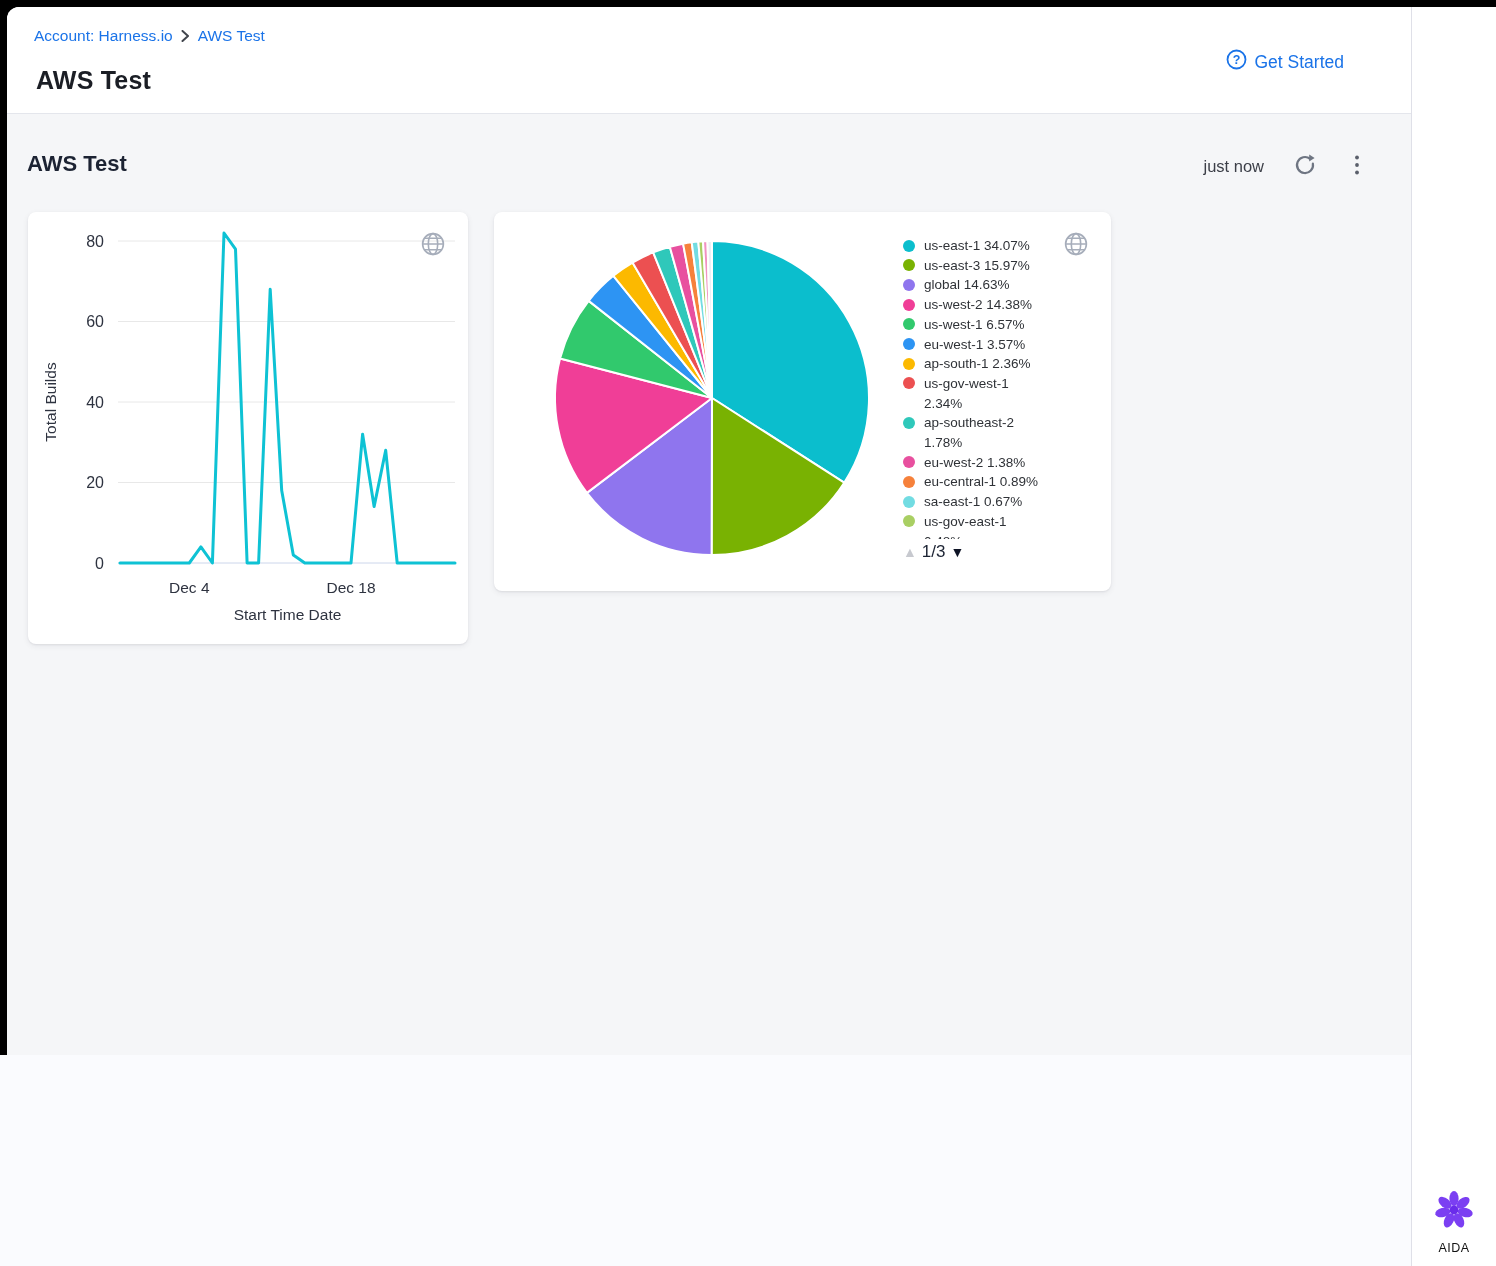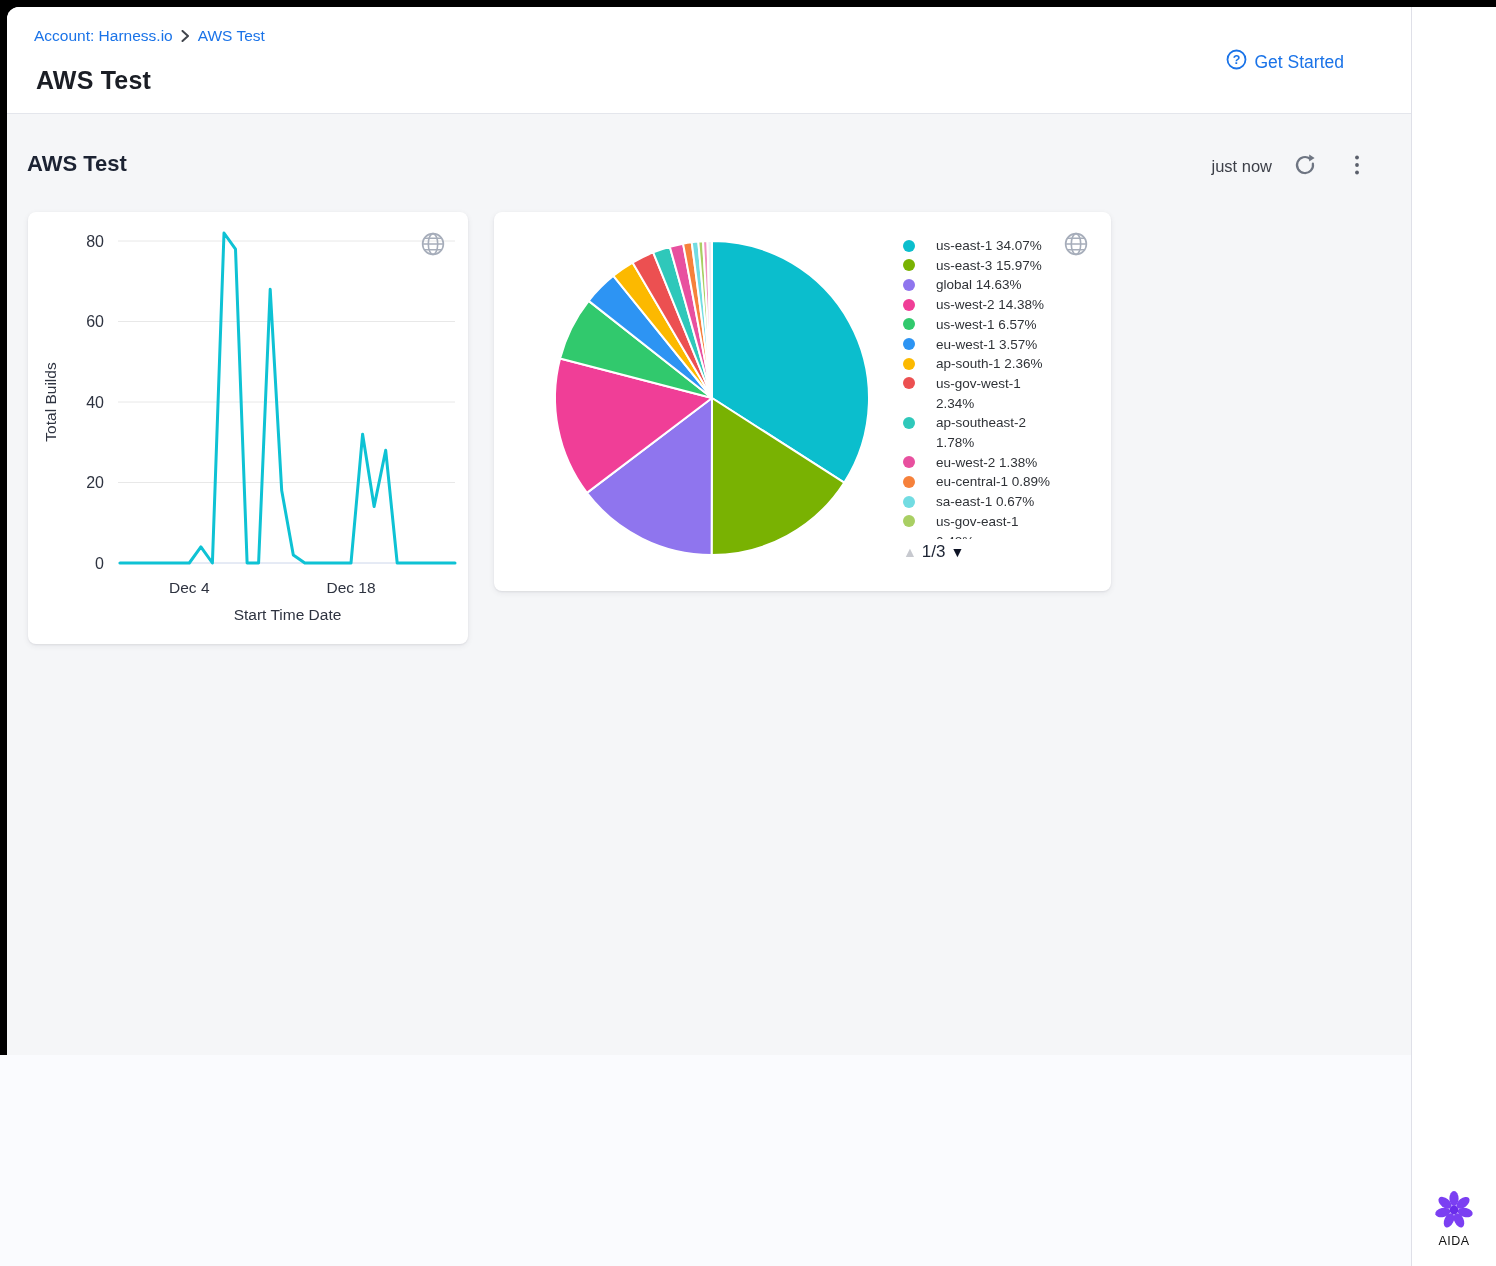--- a/index.html
+++ b/index.html
@@ -17,43 +17,43 @@
   .header { position:relative; height:106px; background:#fff; }
   .breadcrumb { position:absolute; left:27px; top:20px; display:flex; align-items:center; gap:8px; font-size:15.5px; }
   .crumb { color:#1a73e8; cursor:pointer; text-decoration:none; }
   .chev { display:flex; align-items:center; }
   .page-title { position:absolute; left:29px; top:59px; font-size:25px; font-weight:700; color:#1b1e25; letter-spacing:.2px; }
   .get-started { position:absolute; right:67px; top:42px; display:flex; align-items:center; gap:8px; color:#1a73e8; font-size:17.5px; cursor:pointer; }
   
   .dashboard { position:absolute; left:0; top:106px; width:1404px; height:942px; background:#f5f6f8; border-top:1px solid #e4e6ec; }
   .section-title { position:absolute; left:20px; top:37px; font-size:22px; font-weight:600; color:#1c2333; }
   .refresh-cluster { position:absolute; right:51px; top:40px; display:flex; align-items:center; }
-  .just-now { font-size:16.5px; color:#3c3f48; margin-right:22px; }
+  .just-now { font-size:16.5px; color:#3c3f48; margin-right:30px; }
   .icon-btn { background:none; border:none; cursor:pointer; display:flex; align-items:center; justify-content:center; padding:0; }
   .refresh-btn { margin-right:38px; }
   
   .card { position:absolute; background:#fff; border-radius:8px; box-shadow:0 2px 6px rgba(40,41,61,.07), 0 1px 2px rgba(40,41,61,.08); }
   .line-card { left:21px; top:98px; width:440px; height:432px; }
   .pie-card  { left:487px; top:98px; width:617px; height:379px; }
   .globe { position:absolute; top:19px; right:22px; width:26px; height:26px; cursor:pointer; }
   .chart-host { position:absolute; inset:0; }
   
   .legend { position:absolute; left:409px; top:24px; width:182px; }
   .legend-scroll { height:303px; overflow:hidden; }
-  .legend-item { display:flex; gap:21px; font-size:13.5px; line-height:19.7px; color:#2f3237; cursor:pointer; }
+  .legend-item { display:flex; gap:9px; font-size:13.5px; line-height:19.7px; color:#2f3237; cursor:pointer; }
   .legend-dot { width:12px; height:12px; border-radius:50%; flex:none; margin-top:3.5px; }
   .legend-nav { margin-top:3px; display:flex; align-items:center; gap:5px; font-size:15px; color:#1c2333; }
   .tri { font-size:14px; cursor:pointer; line-height:1; }
   .tri-up { color:#c7c9cf; }
   .tri-down { color:#0d1325; }
   .legend-page { font-size:17px; color:#1c2333; }
   
   .bottom-strip { position:absolute; left:0; top:1055px; width:1411px; height:211px; background:#fafbfe; }
   .right-strip { position:absolute; left:1411px; top:7px; width:85px; height:1259px; background:#fff; border-left:1px solid #dfe0e8; }
-  .aida { position:absolute; left:0; right:0; top:1183px; display:flex; flex-direction:column; align-items:center; }
+  .aida { position:absolute; left:0; right:0; top:1183px; display:flex; flex-direction:column; align-items:center; gap:7px; }
   .aida-label { font-size:12.5px; color:#121212; letter-spacing:.5px; }
   svg text { font-family:"Liberation Sans", sans-serif; }
 </style>
 </head>
 <body>
 
 <div class="main-panel">
   <div class="header">
     <div class="breadcrumb">
       <a class="crumb">Account: Harness.io</a>

